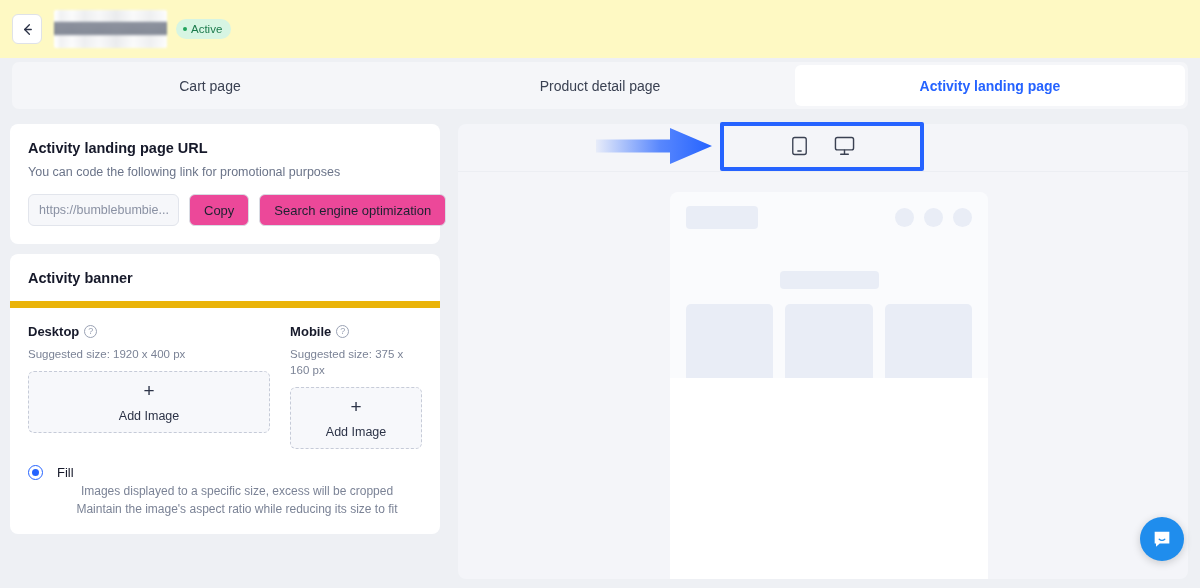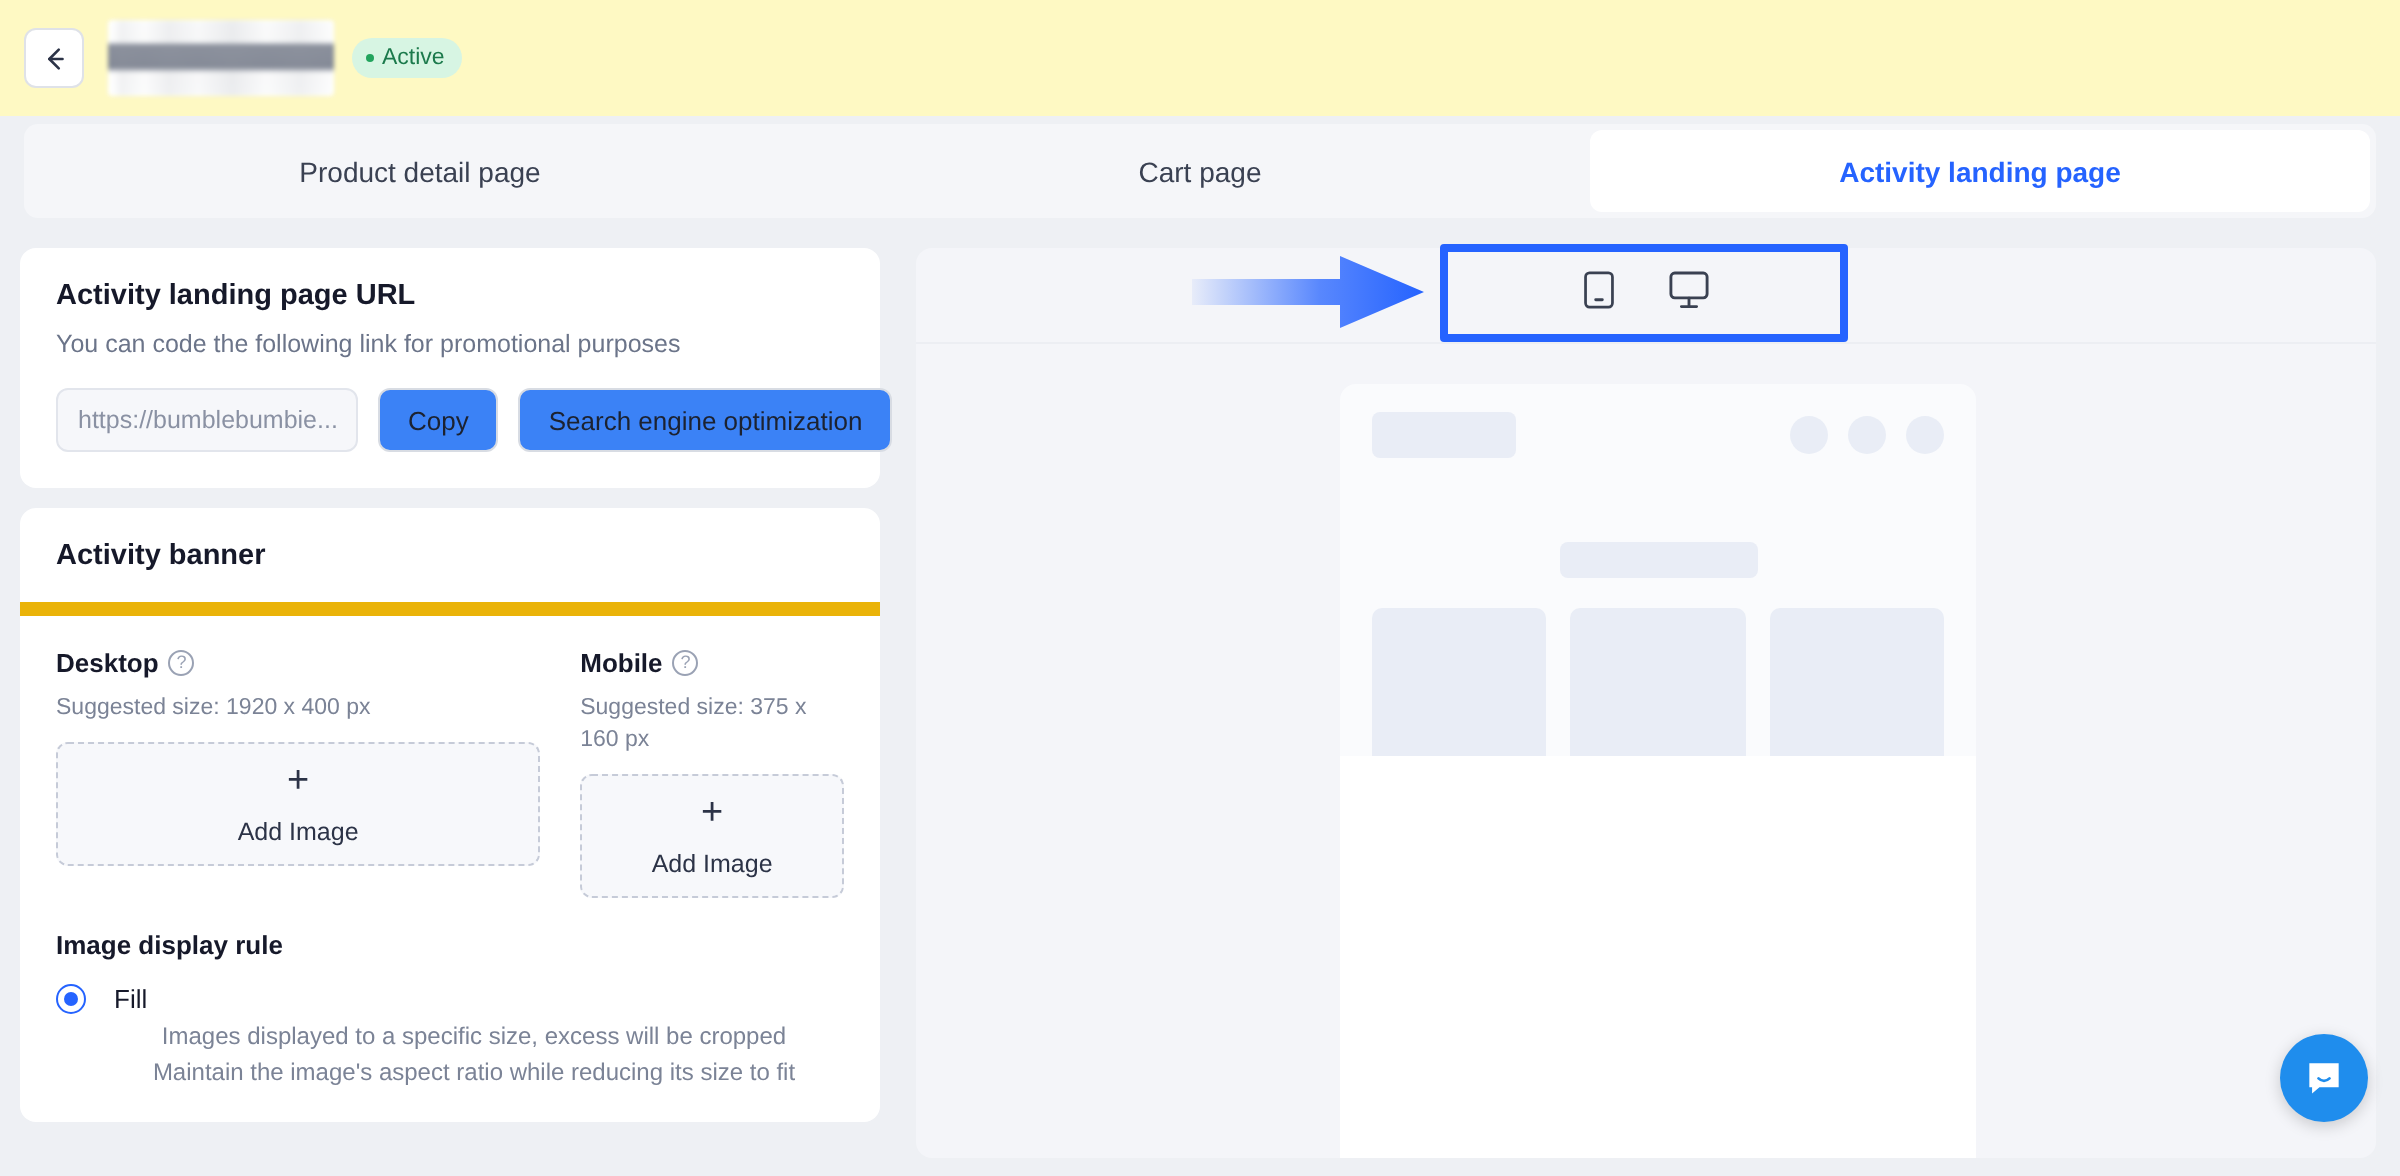--- a/index.html
+++ b/index.html
@@ -114,21 +114,21 @@
     background: #f6f7fa;
     border: 1px solid #e2e5ec;
     border-radius: 6px;
     padding: 0 10px;
     font-size: 12.5px; color: #8a91a3;
     font-family: "Liberation Sans", sans-serif;
     outline: none;
   }
   .btn-outline {
     height: 32px; padding: 0 14px;
-    background: #3b82f6;
+    background: #ec4899;
     border: 1px solid #d8dce3;
     border-radius: 6px;
     font-size: 13px; color: #1c2230;
     display: flex; align-items: center; cursor: pointer;
     white-space: nowrap;
     font-family: "Liberation Sans", sans-serif;
   }
 
   
   .card-banner { padding: 0 0 18px 0; }
@@ -261,22 +261,22 @@
   </div>
   <div class="title-redacted"></div>
   <div class="badge-active">
     <span class="badge-dot"></span>
     <span>Active</span>
   </div>
 
 </div>
 
 <div class="tabbar">
+  <div class="tab">Cart page</div>
   <div class="tab">Product detail page</div>
-  <div class="tab">Cart page</div>
   <div class="tab active">Activity landing page</div>
 </div>
 
 <div class="left-col">
 
   <div class="card card-url">
     <div class="card-title">Activity landing page URL</div>
     <div class="card-sub">You can code the following link for promotional purposes</div>
     <div class="url-row">
       <input class="url-input" type="text" readonly="" value="https://bumblebumbie...." style="">
@@ -310,21 +310,20 @@
         </div>
         <div class="hint">Suggested size: 375 x 160 px</div>
         <div class="dropzone dz-mobile">
           <span class="dz-plus">+</span>
           <span class="dz-label">Add Image</span>
         </div>
       </div>
     </div>
 
     <div class="rules">
-      <div class="rules-title">Image display rule</div>
 
       <div class="radio-row">
         <span class="radio checked"></span>
         <span class="radio-label">Fill</span>
       </div>
       <div class="radio-desc">Images displayed to a specific size, excess will be cropped</div>
 
       <div class="radio-desc">Maintain the image's aspect ratio while reducing its size to fit</div>
     </div>
   </div>

